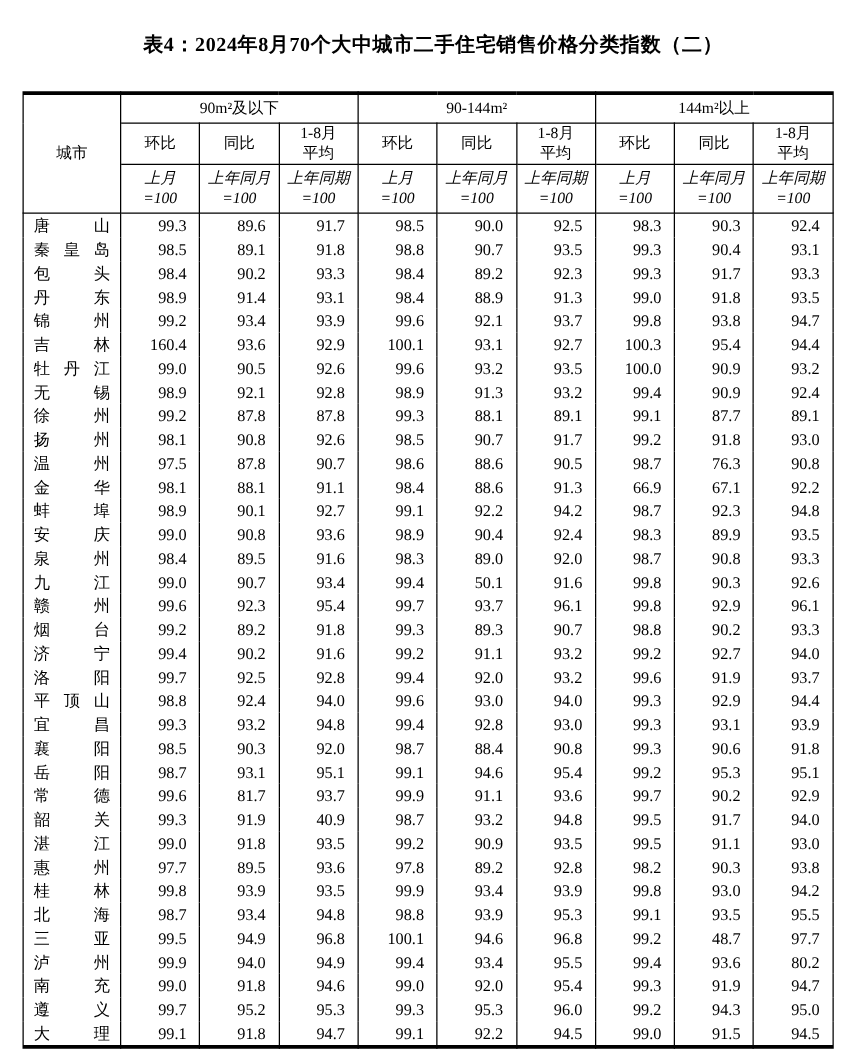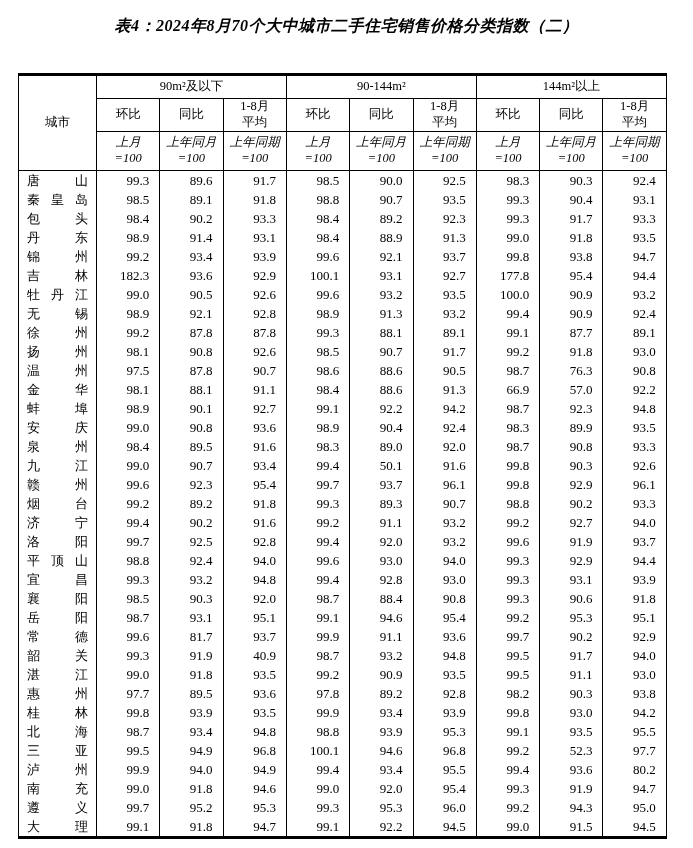--- a/index.html
+++ b/index.html
@@ -10,26 +10,25 @@
     background: #ffffff;
     font-family: "Liberation Serif", "DejaVu Serif", serif;
     color: #000000;
     overflow: hidden;
   }
   .title {
     position: absolute;
     top: 14px;
     left: 0;
     right: 0;
-    margin: 2px;
+    margin: 12px;
     text-align: center;
     font-size: 16px;
     font-weight: bold;
     letter-spacing: 0.5px;
-    font-style: italic;
   }
   table.price-table {
     position: absolute;
     top: 73px;
     left: 18px;
     width: 648px;
     border-collapse: collapse;
     table-layout: fixed;
     border-top: 3px solid #000;
     border-bottom: 3px solid #000;
@@ -258,27 +257,27 @@
           <td class="value-cell">93.8</td>
           <td class="value-cell">94.7</td>
         </tr>
         <tr>
           <td class="city-cell">
             <span class="city-wrap">
               <span>吉</span>
               <span>林</span>
             </span>
           </td>
-          <td class="value-cell">182.3</td>
+          <td class="value-cell">160.4</td>
           <td class="value-cell">93.6</td>
           <td class="value-cell">92.9</td>
           <td class="value-cell">100.1</td>
           <td class="value-cell">93.1</td>
           <td class="value-cell">92.7</td>
-          <td class="value-cell">177.8</td>
+          <td class="value-cell">100.3</td>
           <td class="value-cell">95.4</td>
           <td class="value-cell">94.4</td>
         </tr>
         <tr>
           <td class="city-cell">
             <span class="city-wrap">
               <span>牡</span>
               <span>丹</span>
               <span>江</span>
             </span>
@@ -368,21 +367,21 @@
               <span>华</span>
             </span>
           </td>
           <td class="value-cell">98.1</td>
           <td class="value-cell">88.1</td>
           <td class="value-cell">91.1</td>
           <td class="value-cell">98.4</td>
           <td class="value-cell">88.6</td>
           <td class="value-cell">91.3</td>
           <td class="value-cell">66.9</td>
-          <td class="value-cell">57.0</td>
+          <td class="value-cell">67.1</td>
           <td class="value-cell">92.2</td>
         </tr>
         <tr>
           <td class="city-cell">
             <span class="city-wrap">
               <span>蚌</span>
               <span>埠</span>
             </span>
           </td>
           <td class="value-cell">98.9</td>
@@ -692,21 +691,21 @@
               <span>亚</span>
             </span>
           </td>
           <td class="value-cell">99.5</td>
           <td class="value-cell">94.9</td>
           <td class="value-cell">96.8</td>
           <td class="value-cell">100.1</td>
           <td class="value-cell">94.6</td>
           <td class="value-cell">96.8</td>
           <td class="value-cell">99.2</td>
-          <td class="value-cell">52.3</td>
+          <td class="value-cell">48.7</td>
           <td class="value-cell">97.7</td>
         </tr>
         <tr>
           <td class="city-cell">
             <span class="city-wrap">
               <span>泸</span>
               <span>州</span>
             </span>
           </td>
           <td class="value-cell">99.9</td>

